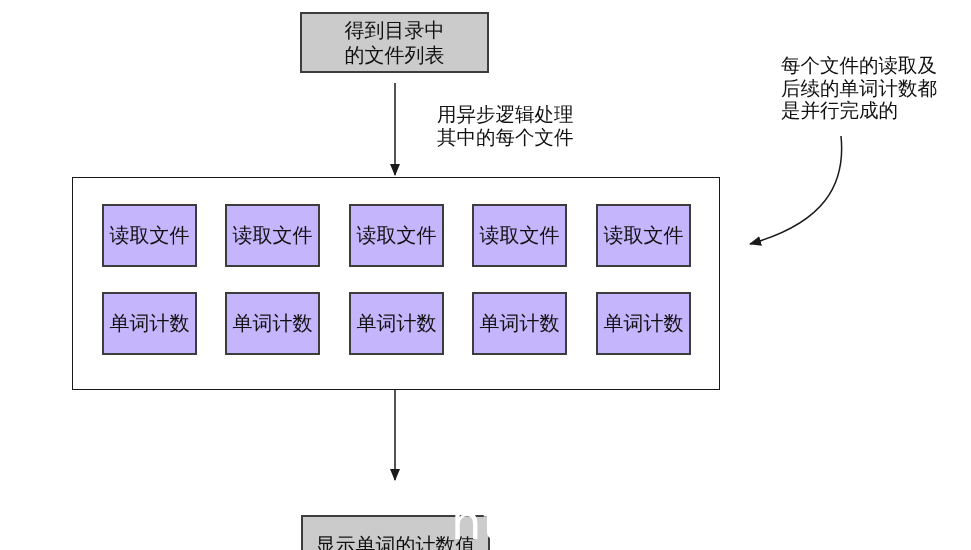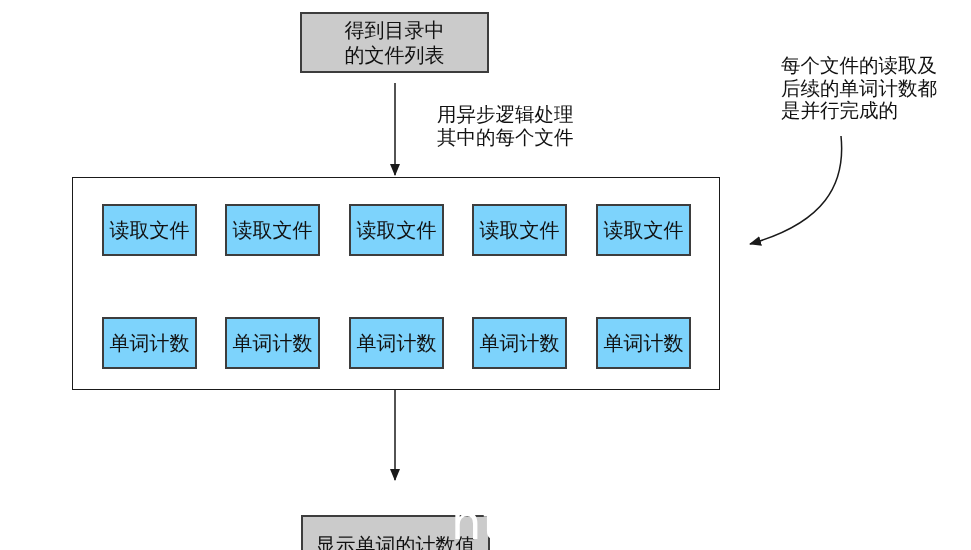--- a/index.html
+++ b/index.html
@@ -48,31 +48,31 @@
   .container-box {
     position: absolute;
     left: 72px; top: 177px;
     width: 648px; height: 213px;
     border: 1.5px solid var(--line-color);
     background: #ffffff;
     box-sizing: border-box;
   }
   .inner-box {
     position: absolute;
-    width: 95px; height: 52px;
-    background: #7dd3fc;
+    width: 95px; height: 63px;
+    background: #c4b5fd;
     border: 2px solid var(--box-border);
     box-sizing: border-box;
     display: flex;
     align-items: center;
     justify-content: center;
     font-size: 20px;
   }
   .row-read  { top: 26px; }
-  .row-count { top: 139px; }
+  .row-count { top: 114px; }
   .col-0 { left: 29px; }
   .col-1 { left: 152px; }
   .col-2 { left: 276px; }
   .col-3 { left: 399px; }
   .col-4 { left: 523px; }
   .flow-label {
     position: absolute;
     font-size: 19.5px;
     line-height: 22.5px;
     white-space: pre-line;

